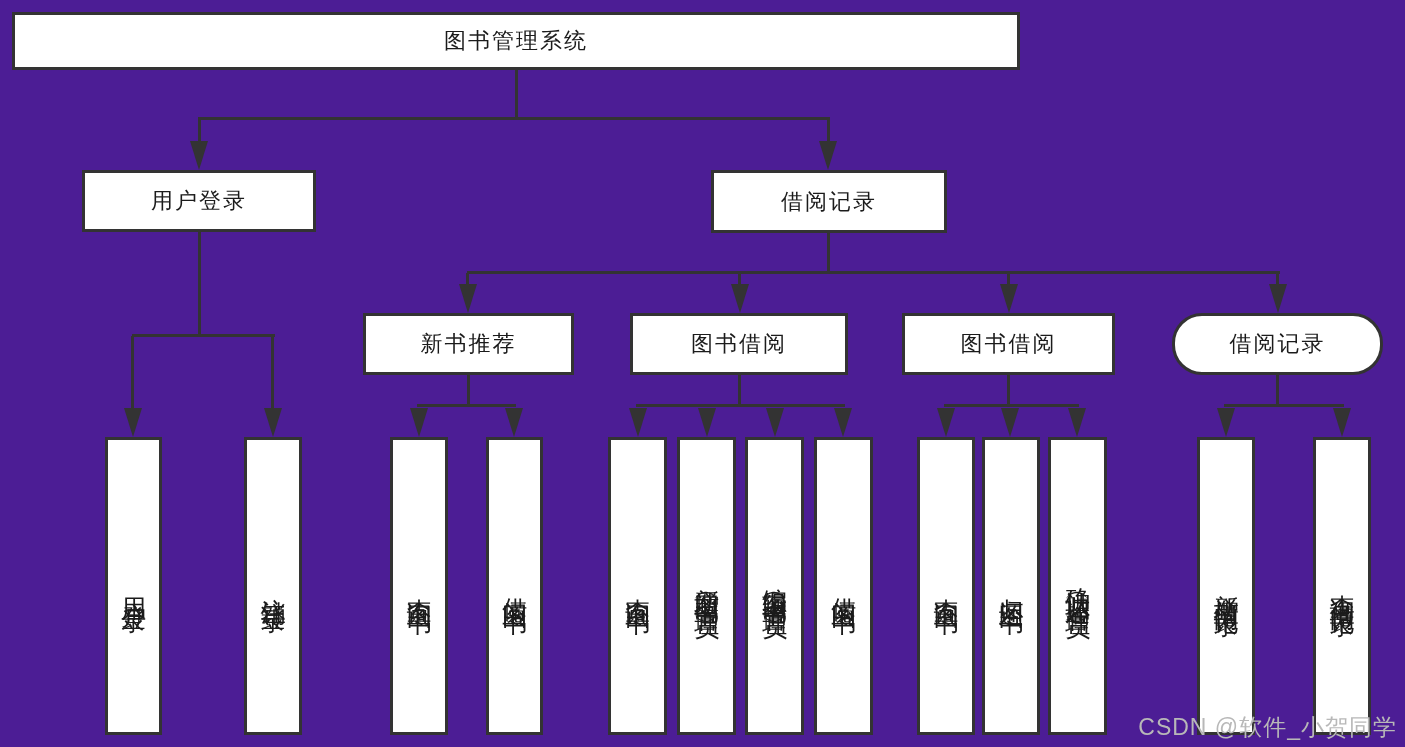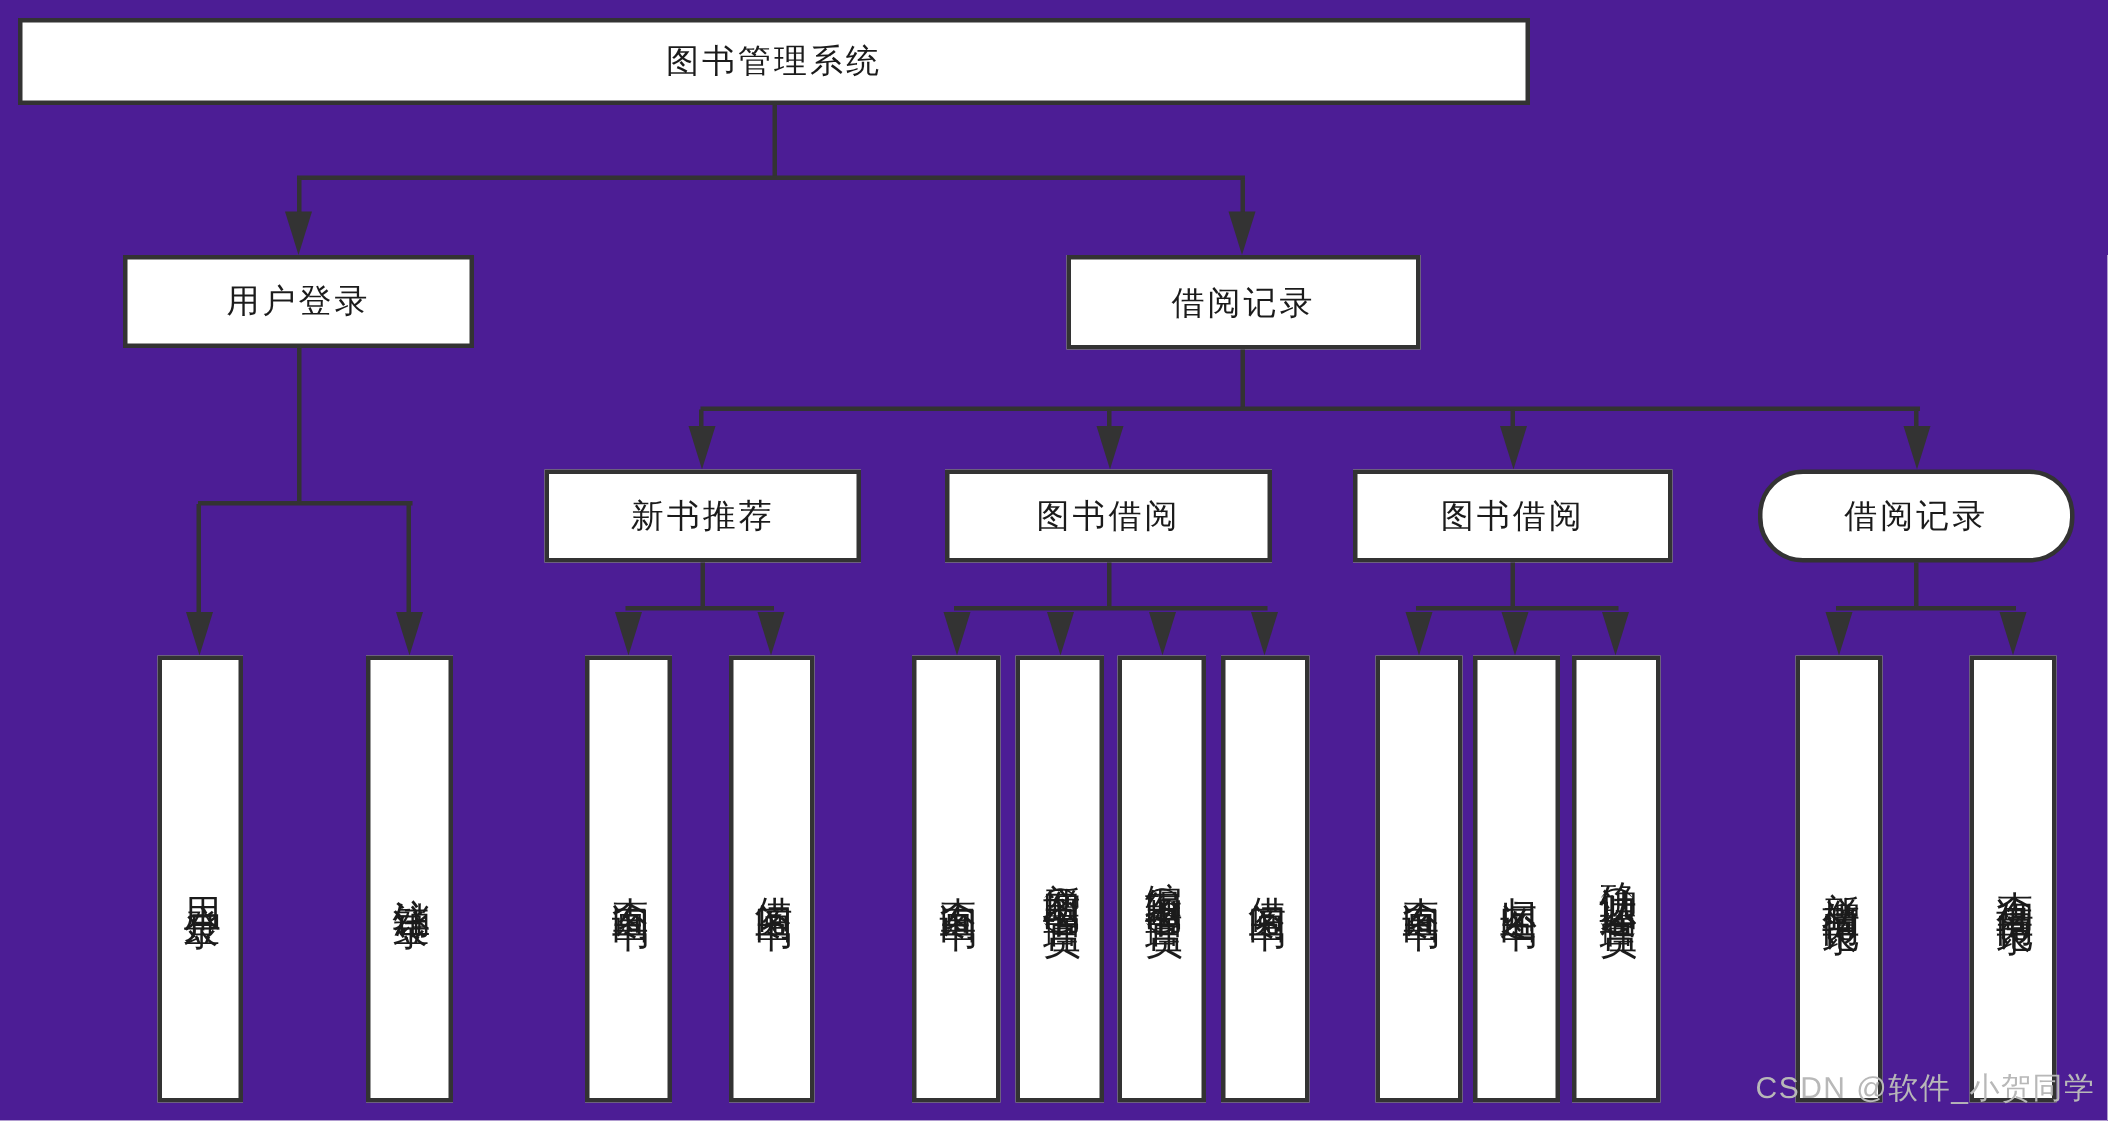--- a/index.html
+++ b/index.html
@@ -21,21 +21,21 @@
     font-size:25px; color:#1b1b1b; letter-spacing:4px; line-height:1.1; white-space:nowrap;
   }
   .ln { position:absolute; background:#333333; }
   .ah {
     position:absolute; width:0; height:0;
     border-left:9px solid transparent; border-right:9px solid transparent;
     border-top:29px solid #333333;
   }
   .watermark {
     position:absolute; top:712px; right:8px; z-index:5;
-    font-size:20px; color:#b8b8b8; letter-spacing:1px; white-space:nowrap;
+    font-size:23px; color:#b8b8b8; letter-spacing:1px; white-space:nowrap;
   }
 </style>
 </head>
 <body>
 
 <div class="canvas">
 
   <div class="hbox" style="left:12px; top:12px; width:1008px; height:58px;">图书管理系统</div>
 
   <div class="ln" style="left:515px; top:70px; width:3px; height:49px;"></div>

